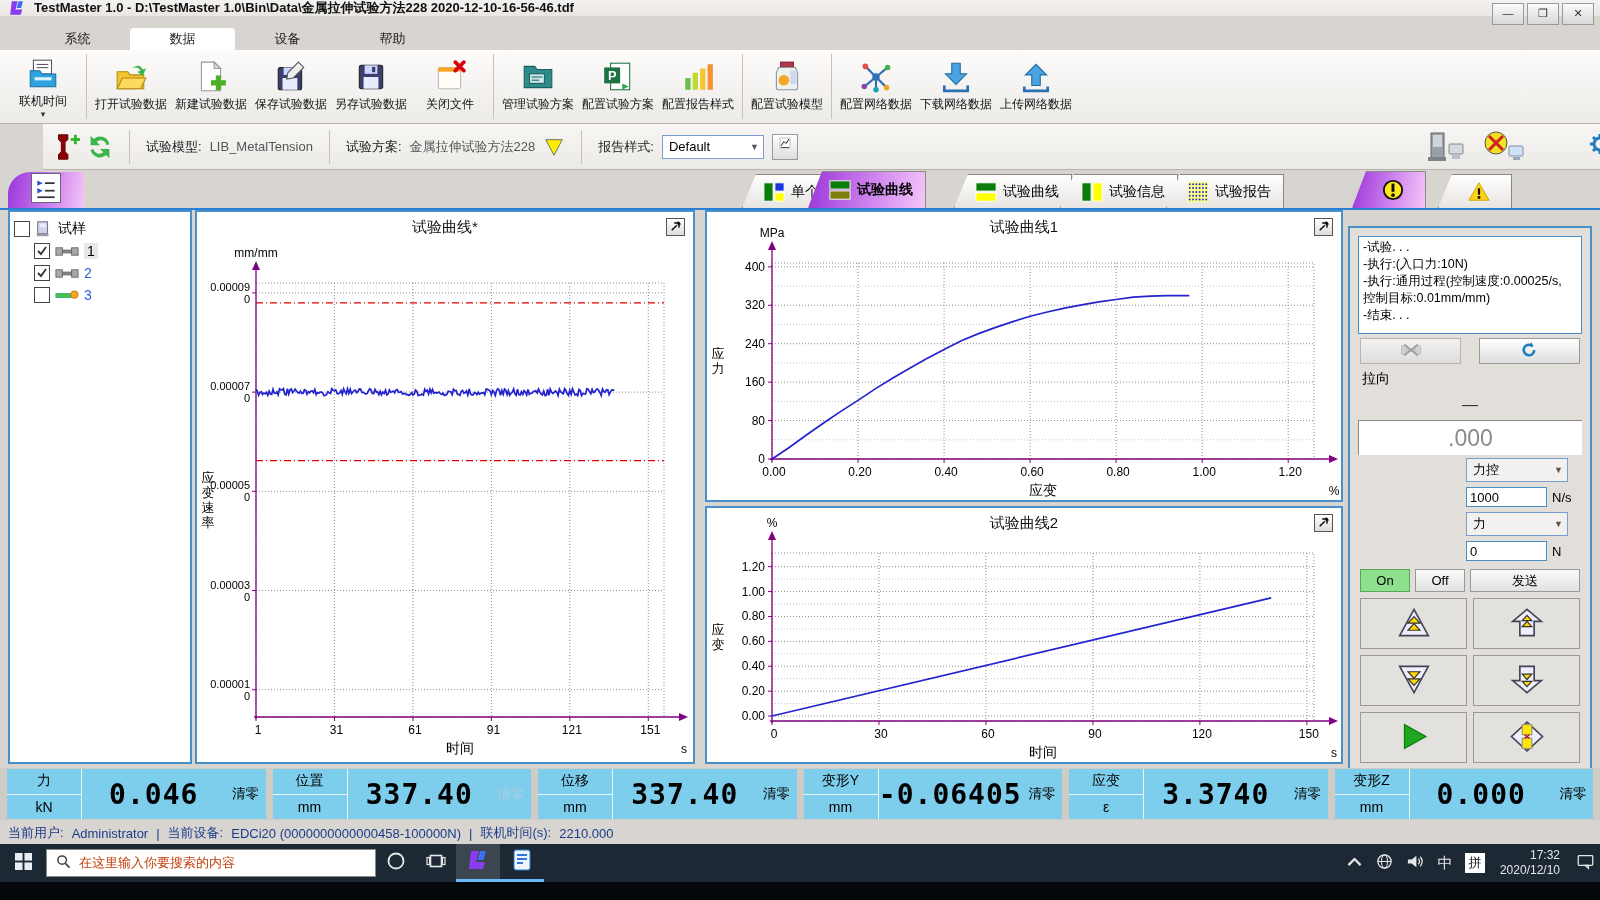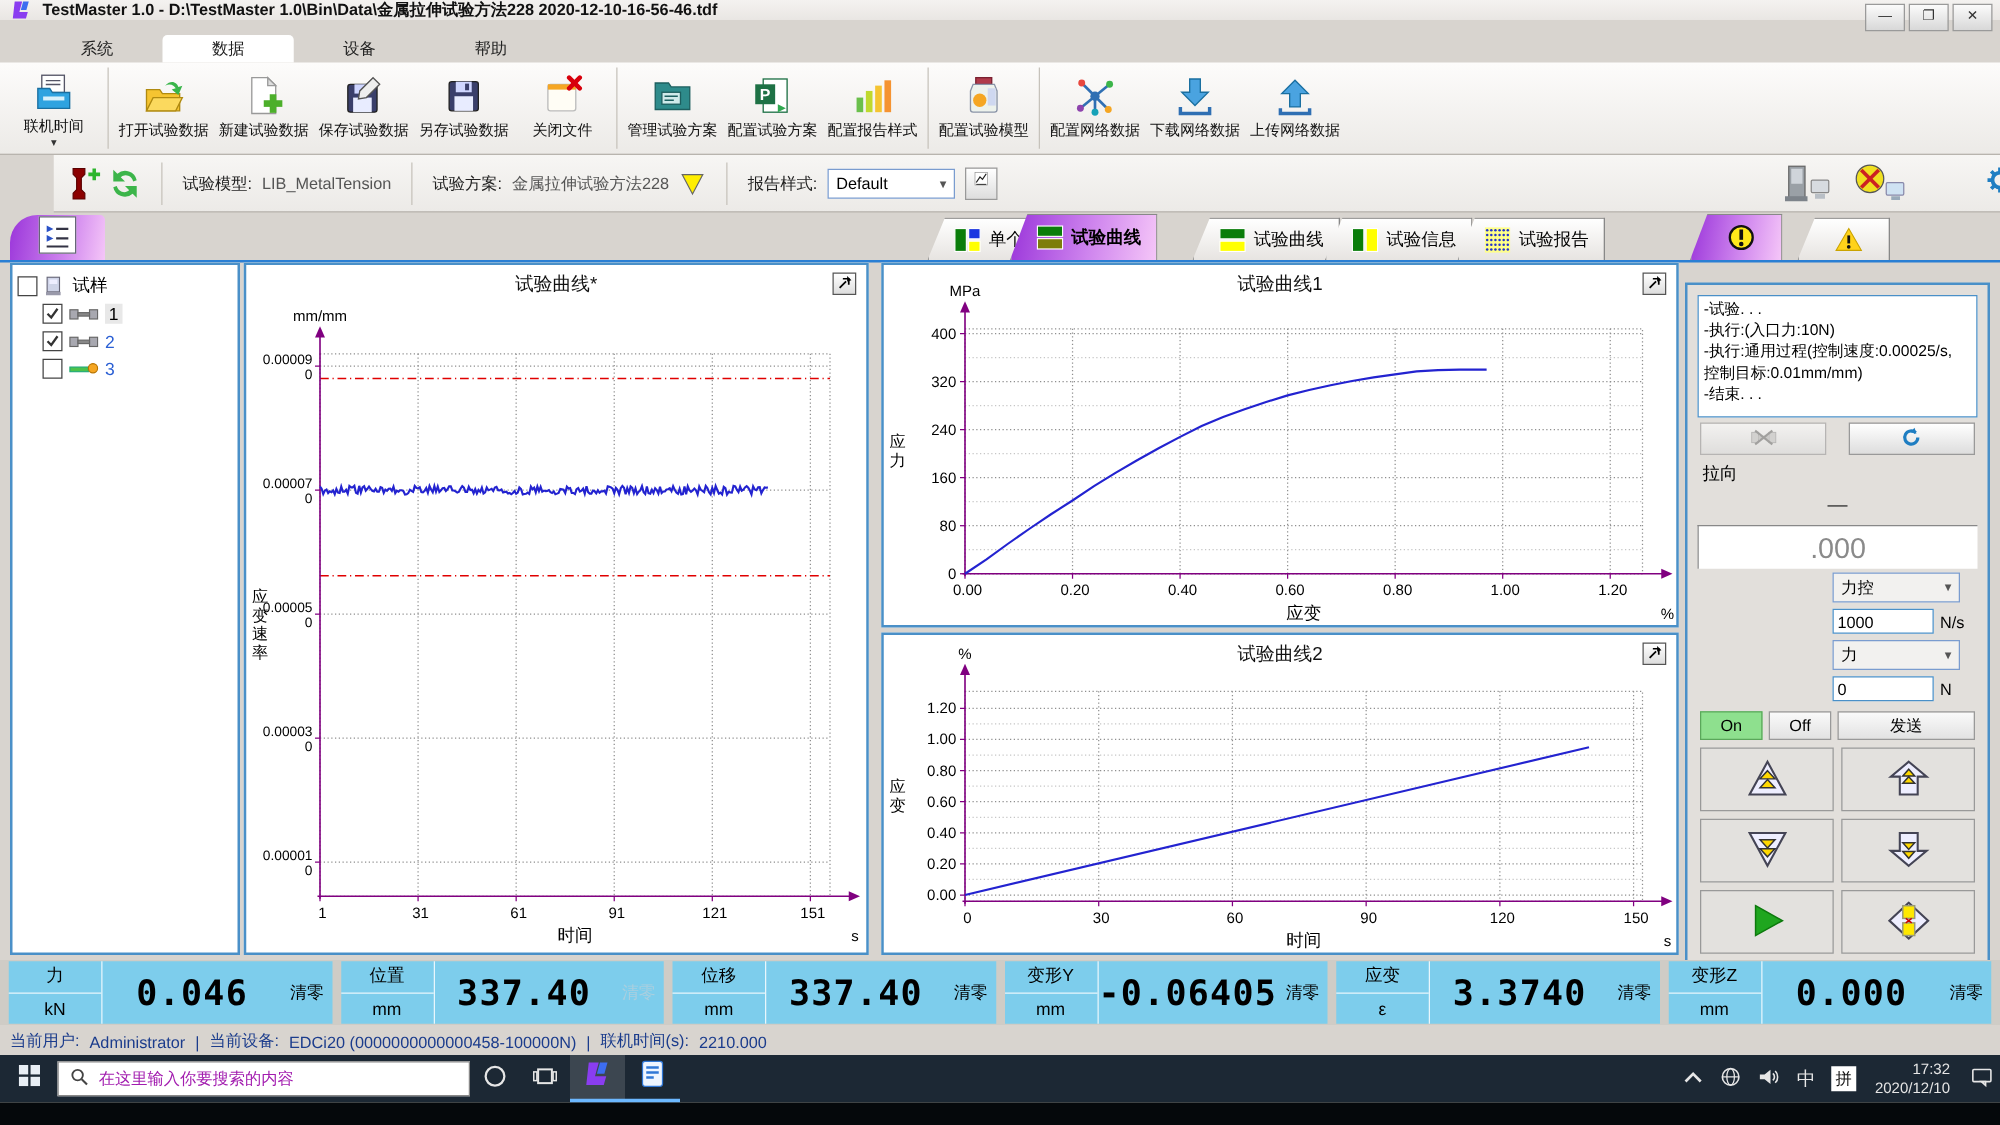--- a/index.html
+++ b/index.html
@@ -115,21 +115,21 @@
   #statusline{position:absolute;left:0;top:822px;width:1600px;height:22px;font-size:13px;
     color:#1b3c8c;display:flex;align-items:center;gap:8px;padding-left:8px;box-sizing:border-box;}
   
   #taskbar{position:absolute;left:0;top:844px;width:1600px;height:38px;background:#1c2834;
     display:flex;align-items:center;color:#e6e6e6;}
   #below-bar{position:absolute;left:0;top:882px;width:1600px;height:18px;background:#05080b;}
   .tk-start{width:46px;height:38px;display:flex;align-items:center;justify-content:center;}
   .tk-start svg{width:17px;height:17px;}
   #tk-search{width:330px;height:28px;background:#fff;border:1px solid #888;display:flex;align-items:center;gap:8px;padding:0 9px;box-sizing:border-box;}
   #tk-search svg{width:15px;height:15px;flex:none;}
-  #tk-search span{font-size:13px;color:#a21caf;white-space:nowrap;}
+  #tk-search span{font-size:13px;color:#c2410c;white-space:nowrap;}
   .tk-ico{width:40px;height:38px;display:flex;align-items:center;justify-content:center;}
   .tk-ico svg{width:20px;height:20px;}
   .tk-app{width:44px;height:38px;display:flex;align-items:center;justify-content:center;border-bottom:3px solid #6cb8ff;box-sizing:border-box;}
   .tk-app svg{width:24px;height:24px;}
   .tk-app.active{background:rgba(255,255,255,.14);}
   #tk-right{margin-left:auto;display:flex;align-items:center;}
   .tray-ico{width:30px;height:38px;display:flex;align-items:center;justify-content:center;font-size:15px;}
   .tray-ico svg{width:17px;height:17px;}
   .ime-box{width:20px;height:20px;background:#fff;color:#111;font-size:13px;display:flex;align-items:center;justify-content:center;margin:0 5px;}
   #tk-clock{text-align:right;font-size:12px;line-height:15px;padding:0 10px;}

